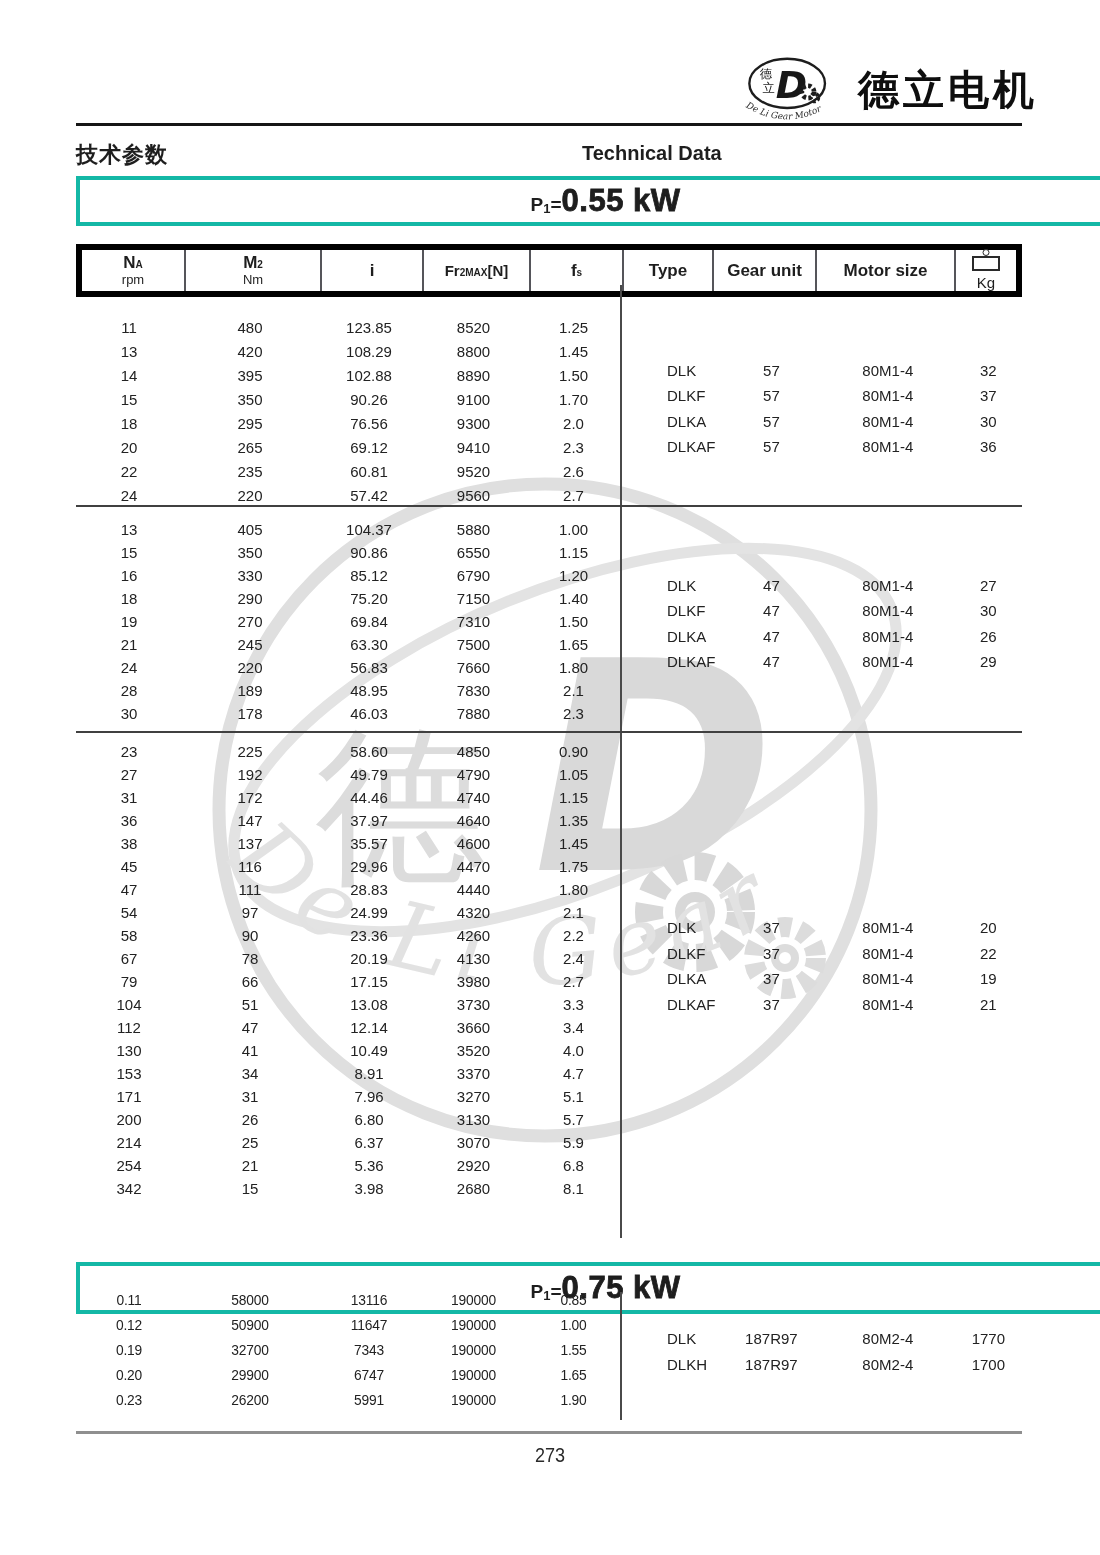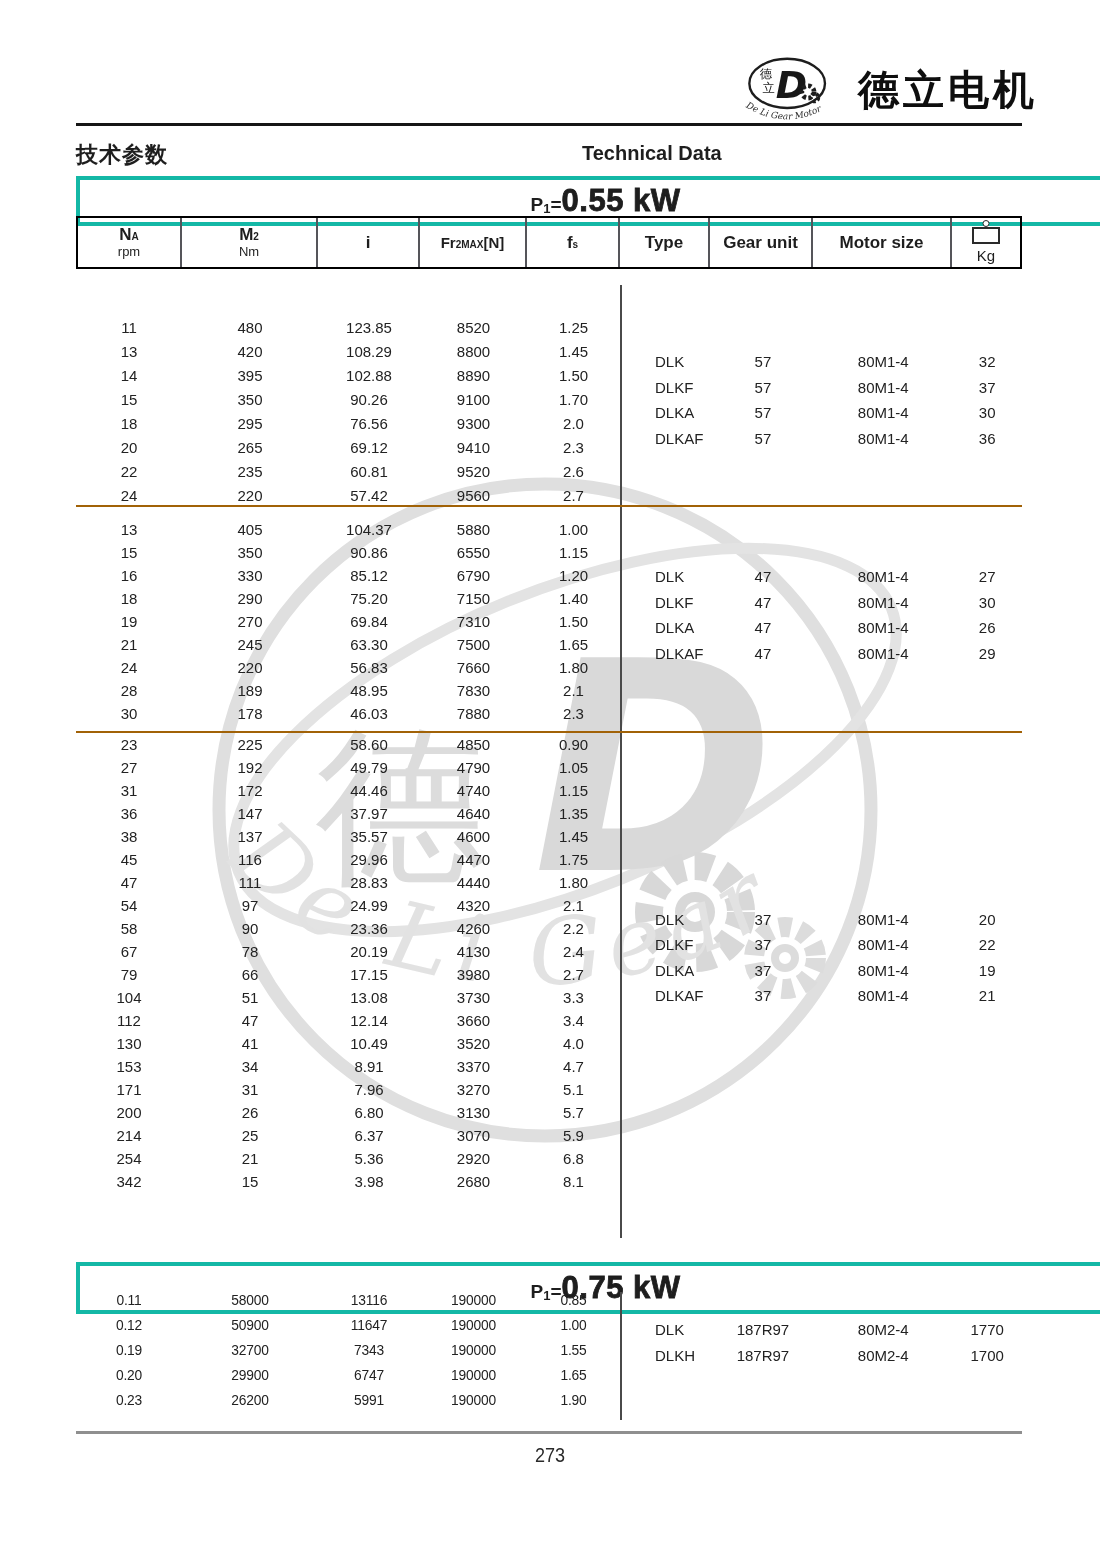--- a/index.html
+++ b/index.html
@@ -23,60 +23,60 @@
   .power-box{position:absolute;left:76px;width:1059px;border:4px solid #14b8a6;
              display:flex;align-items:center;justify-content:center;}
   .pb055{top:176px;height:50px;}
   .pb075{top:1240px;height:52px;margin-top:22px;}
   .power-inner{white-space:nowrap;}
   .p-small{font-size:19px;font-weight:bold;}
   .p-small sub{font-size:13px;vertical-align:-2px;}
   .p-big{font-size:31px;font-weight:bold;-webkit-text-stroke:0.8px #1a1a1a;letter-spacing:0.5px;}
 
   
-  .thead{position:absolute;left:76px;top:216px;width:946px;height:53px;
-         border:2px solid #000000;display:flex;}
+  .thead{position:absolute;left:76px;top:244px;width:946px;height:53px;
+         border:6px solid #000000;display:flex;}
   .hcell{border-right:2px solid #55555a;display:flex;flex-direction:column;
          align-items:center;justify-content:center;line-height:1.15;}
   .hcell:last-child{border-right:none;flex:1;}
   .h0{width:104px}.h1{width:136px}.h2{width:102px}.h3{width:107px}.h4{width:93px}
   .h5{width:90px}.h6{width:103px}.h7{width:139px}
   .hmain{font-weight:bold;font-size:17px;}
   .hmain .subsm{font-size:10px;vertical-align:baseline;font-weight:bold;}
   .hunit{font-size:13px;}
   .weight-icon{width:28px;height:17px;border:2px solid #2a2a2a;position:relative;margin:6px 0 3px;}
   .weight-icon::before{content:"";position:absolute;left:50%;top:-9px;transform:translateX(-50%);
       width:5px;height:5px;border:1.5px solid #2a2a2a;border-radius:50%;background:#fff;}
   .kg-label{font-size:15px;text-align:right;}
 
   
   .tbody055{position:absolute;left:76px;top:285px;width:946px;}
   .tbody075{position:absolute;left:76px;top:1292px;width:946px;}
   .block{position:relative;width:100%;}
   .b1{height:222px;}.b2{height:226px;}.b3{height:505px;}.b4{height:128px;}
-  .b1,.b2{border-bottom:2px solid #a16207;}
+  .b1,.b2{border-bottom:2px solid #404040;}
   .rows{position:absolute;left:0;top:0;width:544px;}
   .b1 .rows{padding-top:30px;}
   .b2 .rows{padding-top:11px;}
-  .b3 .rows{}
+  .b3 .rows{padding-top:7px;}
   .b4 .rows{transform:translateY(-5px);}
   .drow{display:flex;align-items:center;height:24px;}
   .b2 .drow,.b3 .drow{height:23px;}
   .b4 .drow{height:25px;}
   .cell{text-align:center;font-size:15px;color:#222;}
   .c0{width:106px}.c1{width:136px}.c2{width:102px}.c3{width:107px}.c4{width:93px}
   .b4 .cell{transform:scaleX(0.92);letter-spacing:-0.2px;}
 
   .vars{position:absolute;left:544px;top:0;bottom:0;width:402px;
         border-left:2px solid #4a4a4a;display:flex;flex-direction:column;justify-content:center;}
   .vgroup{width:100%;}
   .b1 .vgroup{transform:translateY(9px);}
   .b3 .vgroup{transform:translateY(-24px);}
   .b4 .vgroup{transform:translateY(-9px);}
-  .vrow{display:flex;align-items:flex-start;height:25.5px;}
+  .vrow{display:flex;align-items:flex-end;height:25.5px;margin-left:12px;}
   .b4 .vrow{height:26px;}
   .vtype{width:90px;padding-left:33px;font-size:15px;color:#222;}
   .vgear{width:103px;text-align:center;font-size:15px;color:#222;}
   .vmotor{width:139px;text-align:center;font-size:15px;color:#222;}
   .vkg{width:70px;text-align:center;font-size:15px;color:#222;}
 
   
   .footer-rule{position:absolute;left:76px;top:1431px;width:946px;height:3px;background:#8f8f8f;}
   .page-num{position:absolute;left:0;top:1443px;width:1100px;text-align:center;
             font-size:21px;color:#2a2a2a;transform:scaleX(0.86);}

